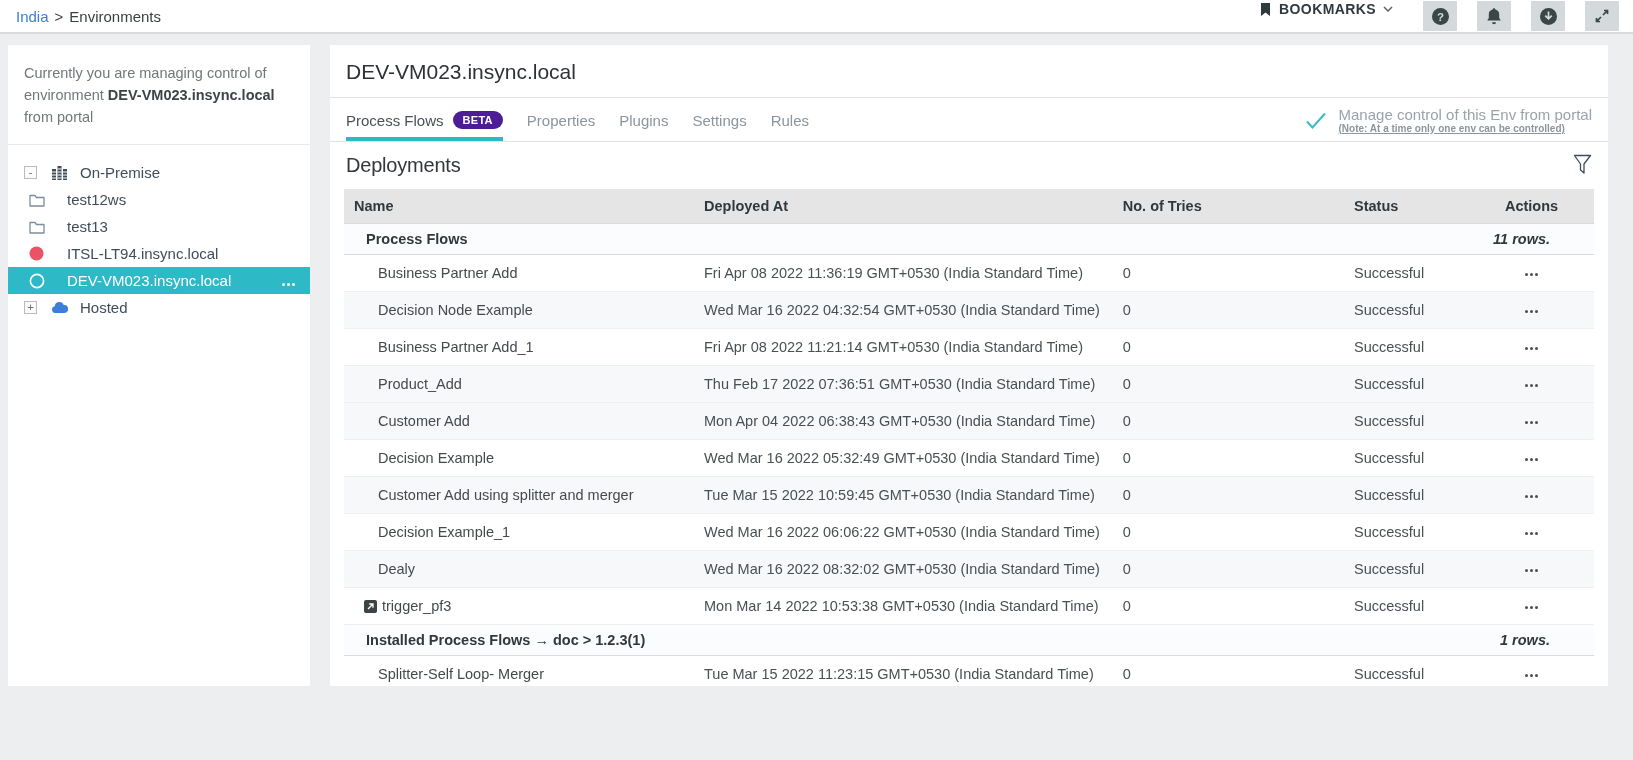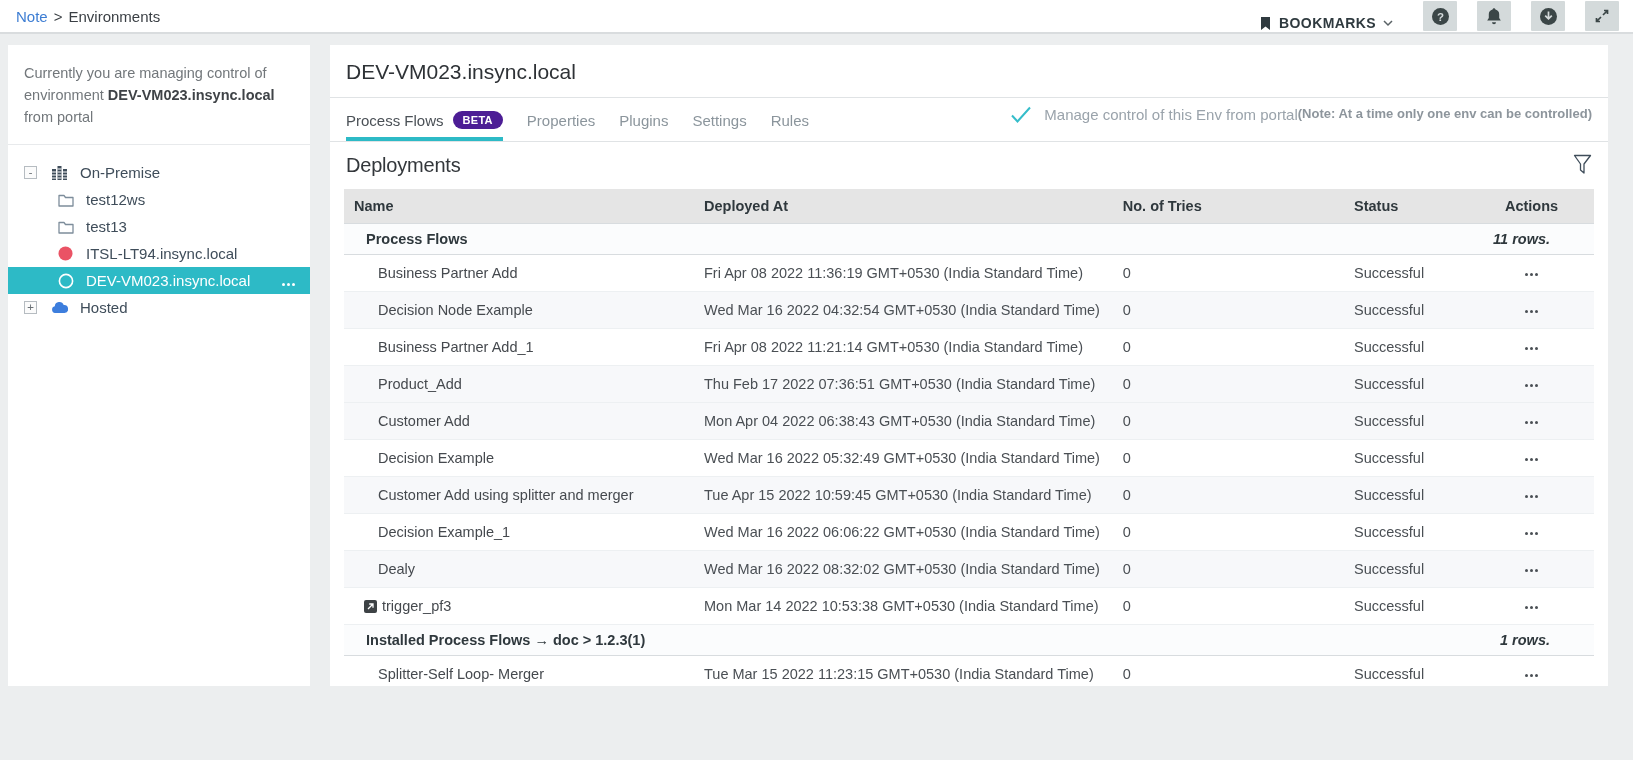--- a/index.html
+++ b/index.html
@@ -4,53 +4,53 @@
 <style>
   * { margin:0; padding:0; box-sizing:border-box; }
   html,body { width:1633px; height:760px; overflow:hidden; }
   body { font-family:"Liberation Sans","DejaVu Sans",sans-serif; background:#eceeef; color:#3a3f44; }
 
   
   .topbar { height:34px; background:#fff; border-bottom:2px solid #d9dcde; display:flex; align-items:center; justify-content:space-between; padding:0 14px 0 16px; }
   .crumbs { font-size:15px; display:flex; gap:6px; align-items:center; }
   .crumbs .home { color:#3d7dd3; cursor:pointer; }
   .crumbs .sep, .crumbs .cur { color:#3a3f44; }
-  .top-actions { display:flex; align-items:flex-end; gap:20px; }
+  .top-actions { display:flex; align-items:flex-start; gap:20px; }
   .bookmarks-btn { display:flex; align-items:center; gap:7px; font-size:14px; font-weight:bold; color:#2f3a3f; letter-spacing:.4px; margin-right:10px; cursor:pointer; }
   .icon-btn { width:34px; height:30px; background:#d4dadb; display:flex; align-items:center; justify-content:center; cursor:pointer; border-radius:1px; }
 
   
   .content { display:flex; gap:20px; padding:11px 25px 0 8px; height:652px; }
   .panel { background:#fff; }
 
   
   .sidebar { width:302px; flex:none; height:100%; }
   .side-notice { padding:18px 16px 16px 16px; font-size:14.5px; line-height:1.5; color:#72777b; border-bottom:1px solid #e8eaec; }
   .side-notice b { color:#3f4347; }
   .tree { padding:14px 0 0 0; }
   .tree-row { height:27px; display:flex; align-items:center; font-size:15px; color:#3f4d5a; cursor:pointer; padding-left:16px; position:relative; }
   .tree-row .expander { width:13px; height:13px; border:1px solid #b6bcc1; background:#fbfbfb; color:#6a7075; font-size:11px; line-height:11px; text-align:center; margin-right:14px; flex:none; font-family:"DejaVu Sans Mono",monospace; }
-  .tree-row.child { padding-left:49px; }
+  .tree-row.child { padding-left:20px;gap:10px; }
   .tree-row .t-icon { width:17px; height:16px; margin-right:12px; flex:none; display:flex; align-items:center; justify-content:center; }
   .tree-row.selected { background:#2dbac6; color:#fff; }
   .tree-row .row-menu { position:absolute; right:14px; top:7px; }
   .dots i { width:3px; height:3px; border-radius:50%; background:#4a4f54; display:inline-block; margin:0 1px; vertical-align:middle; }
   .dots.white i { background:#fff; }
 
   
   .main { flex:1; height:100%; overflow:hidden; }
   .page-title { font-size:21px; font-weight:normal; color:#2e3236; padding:15px 16px 13px 16px; border-bottom:1px solid #e0e3e5; }
   .tabbar { display:flex; align-items:flex-end; gap:24px; padding:0 16px; border-bottom:1px solid #e0e3e5; position:relative; }
   .tab { font-size:15px; color:#8b959c; padding:13px 0 12px 0; cursor:pointer; display:flex; align-items:center; gap:9px; }
   .tab.active { color:#4a5056; border-bottom:4px solid #2dbac6; padding-bottom:8px; }
   .badge { background:#4c1d95; color:#fff; font-size:11px; font-weight:bold; padding:3px 10px; border-radius:10px; letter-spacing:.3px; }
   .portal-ctl { position:absolute; right:16px; top:8px; display:flex; align-items:center; gap:12px; }
-  .portal-lines { display:flex; flex-direction:row; }
+  .portal-lines { display:flex; flex-direction:column; }
   .portal-l1 { font-size:15px; color:#9aa3ab; }
-  .portal-l2 { font-size:13px; font-weight:bold; color:#8d959c; }
+  .portal-l2 { font-size:10px; font-weight:bold; color:#8d959c;text-decoration:underline; }
 
   .section-head { display:flex; align-items:flex-start; justify-content:space-between; padding:12px 16px; }
   .section-title { font-size:20px; color:#33373b; font-weight:normal; letter-spacing:-0.2px; }
   .filter-btn { cursor:pointer; display:flex; align-items:center; }
 
   
   table { width:calc(100% - 28px); margin:0 14px; border-collapse:collapse; font-size:14.5px; }
   thead th { background:#e5e5e5; color:#2f383d; text-align:left; font-weight:bold; padding:9px 10px; }
   th.c-name { width:28%; } th.c-date { width:33.5%; } th.c-tries { width:18.5%; } th.c-status { width:10%; } th.c-actions { width:10%; text-align:center; }
   tr.group-row td { background:#fbfcfd; border-top:1px solid #d8dcdf; border-bottom:1px solid #d8dcdf; font-weight:bold; color:#2f383d; padding:7px 10px 7px 22px; }
@@ -62,21 +62,21 @@
   tr.data-row.alt td { background:#f7f8fa; }
   .name-icon { display:inline-block; vertical-align:-2px; margin-right:5px; }
 
   svg { display:block; }
 </style>
 </head>
 <body>
 
 <div class="topbar">
   <div class="crumbs">
-    <span class="home">Note</span>
+    <span class="home">India</span>
     <span class="sep">&gt;</span>
     <span class="cur">Environments</span>
   </div>
   <div class="top-actions">
     <div class="bookmarks-btn">
       <span>
         <svg width="13" height="15" viewBox="0 0 13 15">
             <path d="M2 1h9v13l-4.5-3.6L2 14z" fill="#2f3a3f"></path>
           </svg>
       </span>
@@ -286,21 +286,21 @@
           </tr>
           <tr class="data-row">
             <td class="name"><span>Decision Example</span></td>
             <td>Wed Mar 16 2022 05:32:49 GMT+0530 (India Standard Time)</td>
             <td>0</td>
             <td>Successful</td>
             <td class="actions"><span class="dots"><i></i><i></i><i></i></span></td>
           </tr>
           <tr class="data-row alt">
             <td class="name"><span>Customer Add using splitter and merger</span></td>
-            <td>Tue Apr 15 2022 10:59:45 GMT+0530 (India Standard Time)</td>
+            <td>Tue Mar 15 2022 10:59:45 GMT+0530 (India Standard Time)</td>
             <td>0</td>
             <td>Successful</td>
             <td class="actions"><span class="dots"><i></i><i></i><i></i></span></td>
           </tr>
           <tr class="data-row">
             <td class="name"><span>Decision Example_1</span></td>
             <td>Wed Mar 16 2022 06:06:22 GMT+0530 (India Standard Time)</td>
             <td>0</td>
             <td>Successful</td>
             <td class="actions"><span class="dots"><i></i><i></i><i></i></span></td>

